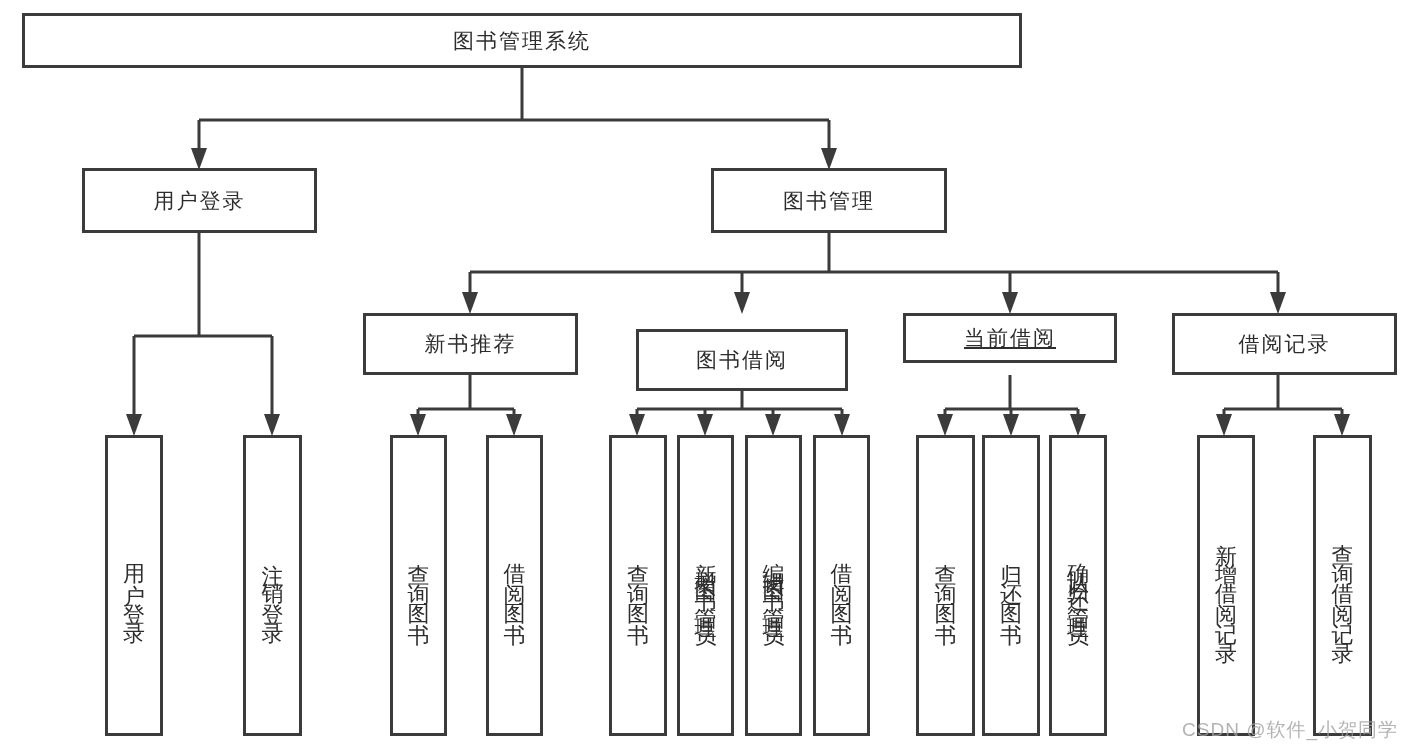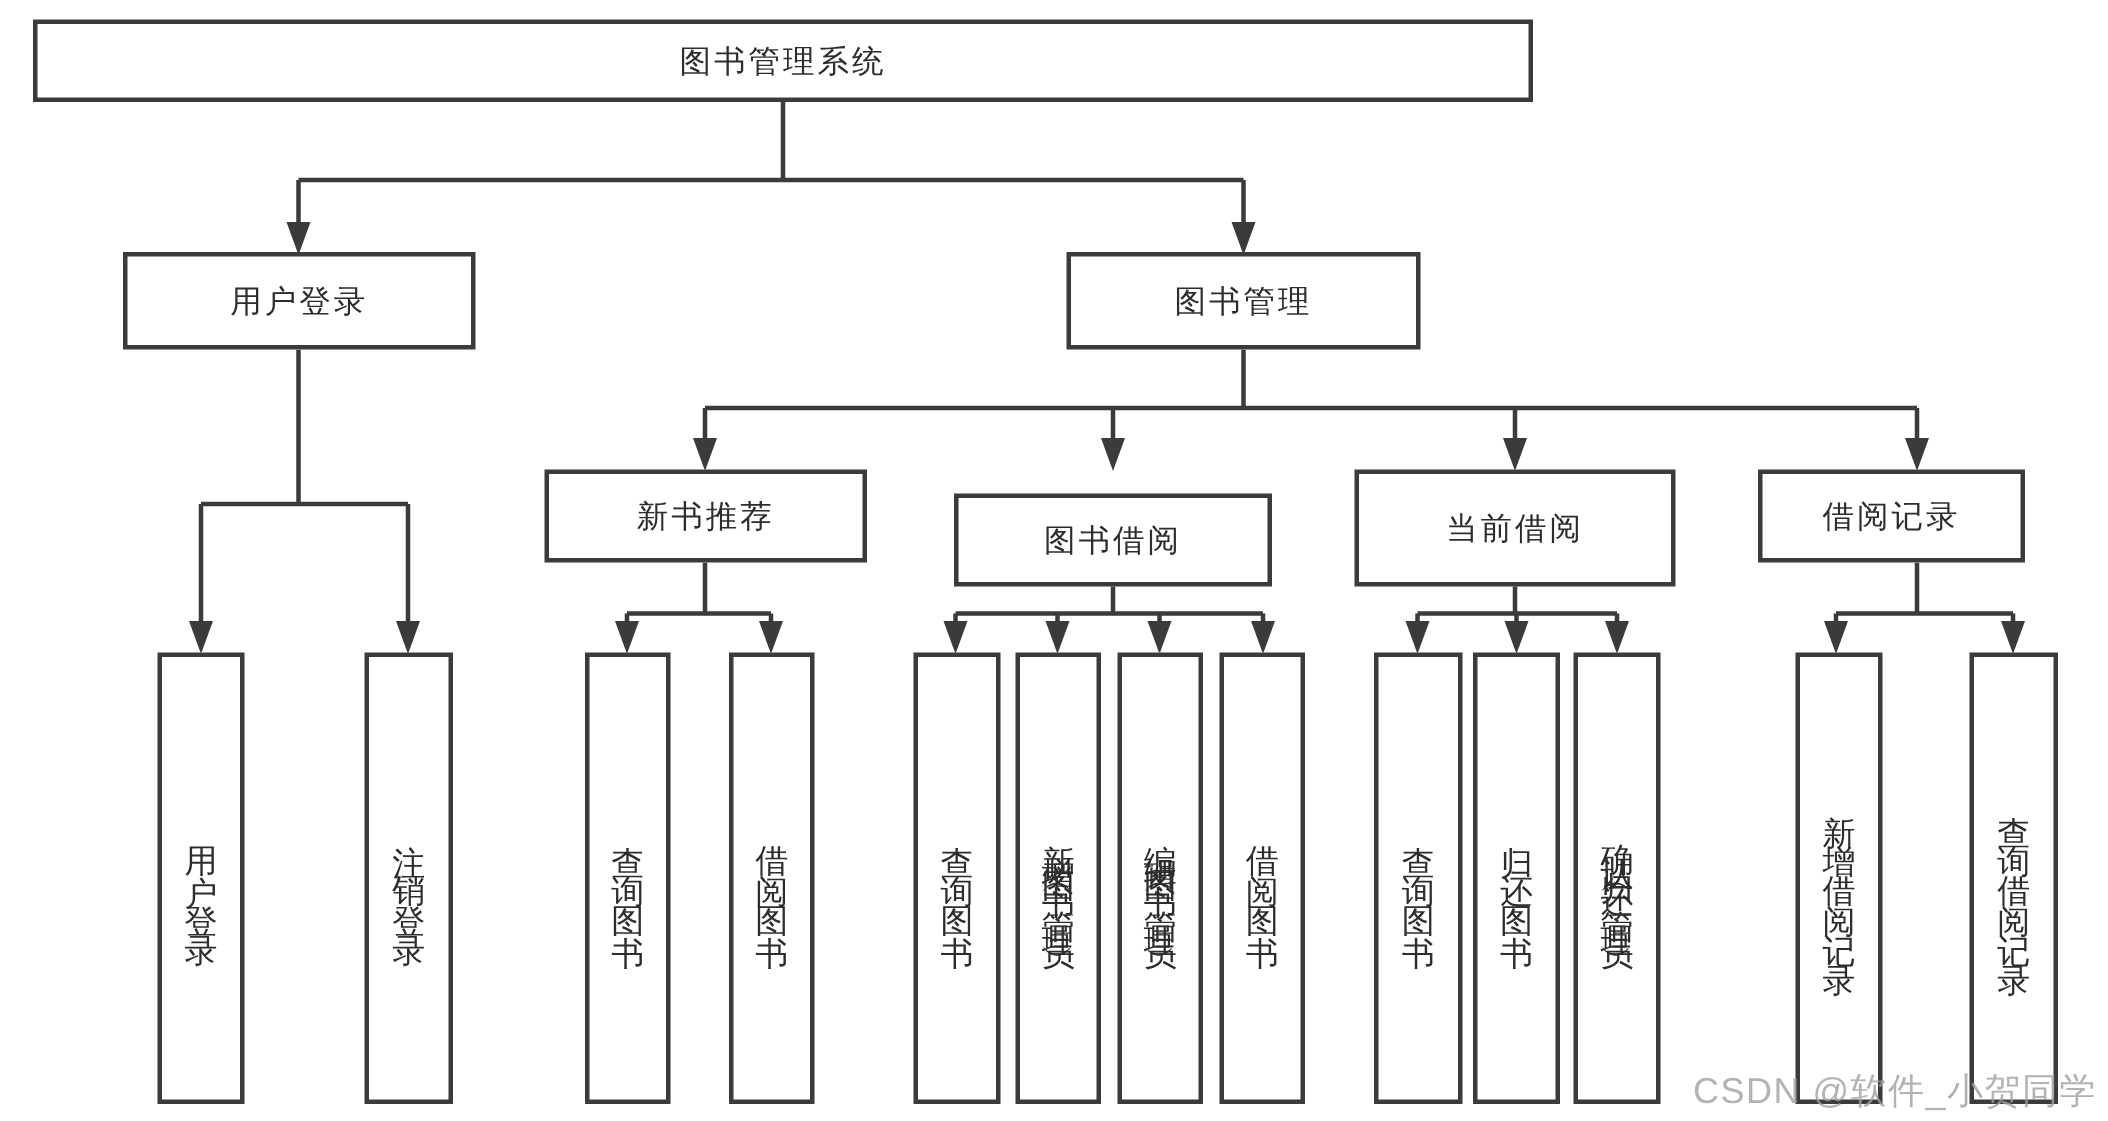--- a/index.html
+++ b/index.html
@@ -40,21 +40,21 @@
     line-height: 1.0;
     color: #2d2d2d;
   }
   .vbox.long span {
     letter-spacing: 9px;
   }
   .watermark {
     position: absolute;
     right: 7px;
     bottom: 4px;
-    font-size: 24px;
+    font-size: 19px;
     letter-spacing: 1px;
     color: rgba(160,160,160,0.80);
     white-space: nowrap;
   }
 </style>
 </head>
 <body>
 
 <div class="stage">
 
@@ -116,22 +116,22 @@
     </g>
   </svg>
 
   <div class="box hbox" style="left:22px; top:13px; width:1000px; height:55px;">图书管理系统</div>
 
   <div class="box hbox" style="left:82px; top:168px; width:235px; height:65px;">用户登录</div>
   <div class="box hbox" style="left:363px; top:313px; width:215px; height:62px;">新书推荐</div>
 
   <div class="box hbox" style="left:711px; top:168px; width:236px; height:65px;">图书管理</div>
   <div class="box hbox" style="left:636px; top:313px; width:212px; height:62px;margin-top:16px;">图书借阅</div>
-  <div class="box hbox" style="left:903px; top:313px; width:214px; height:78px;">当前借阅</div>
-  <div class="box hbox" style="left:1172px; top:313px; width:178px; height:62px;">借阅记录</div>
+  <div class="box hbox" style="left:903px; top:313px; width:214px; height:50px;text-decoration:underline;">当前借阅</div>
+  <div class="box hbox" style="left:1172px; top:313px; width:225px; height:62px;">借阅记录</div>
 
   <div class="box vbox" style="left:105px; top:435px; width:58px; height:301px;">
     <span>用户登录</span>
   </div>
   <div class="box vbox" style="left:243px; top:435px; width:59px; height:301px;">
     <span>注销登录</span>
   </div>
 
   <div class="box vbox" style="left:390px; top:435px; width:57px; height:301px;">
     <span>查询图书</span>

